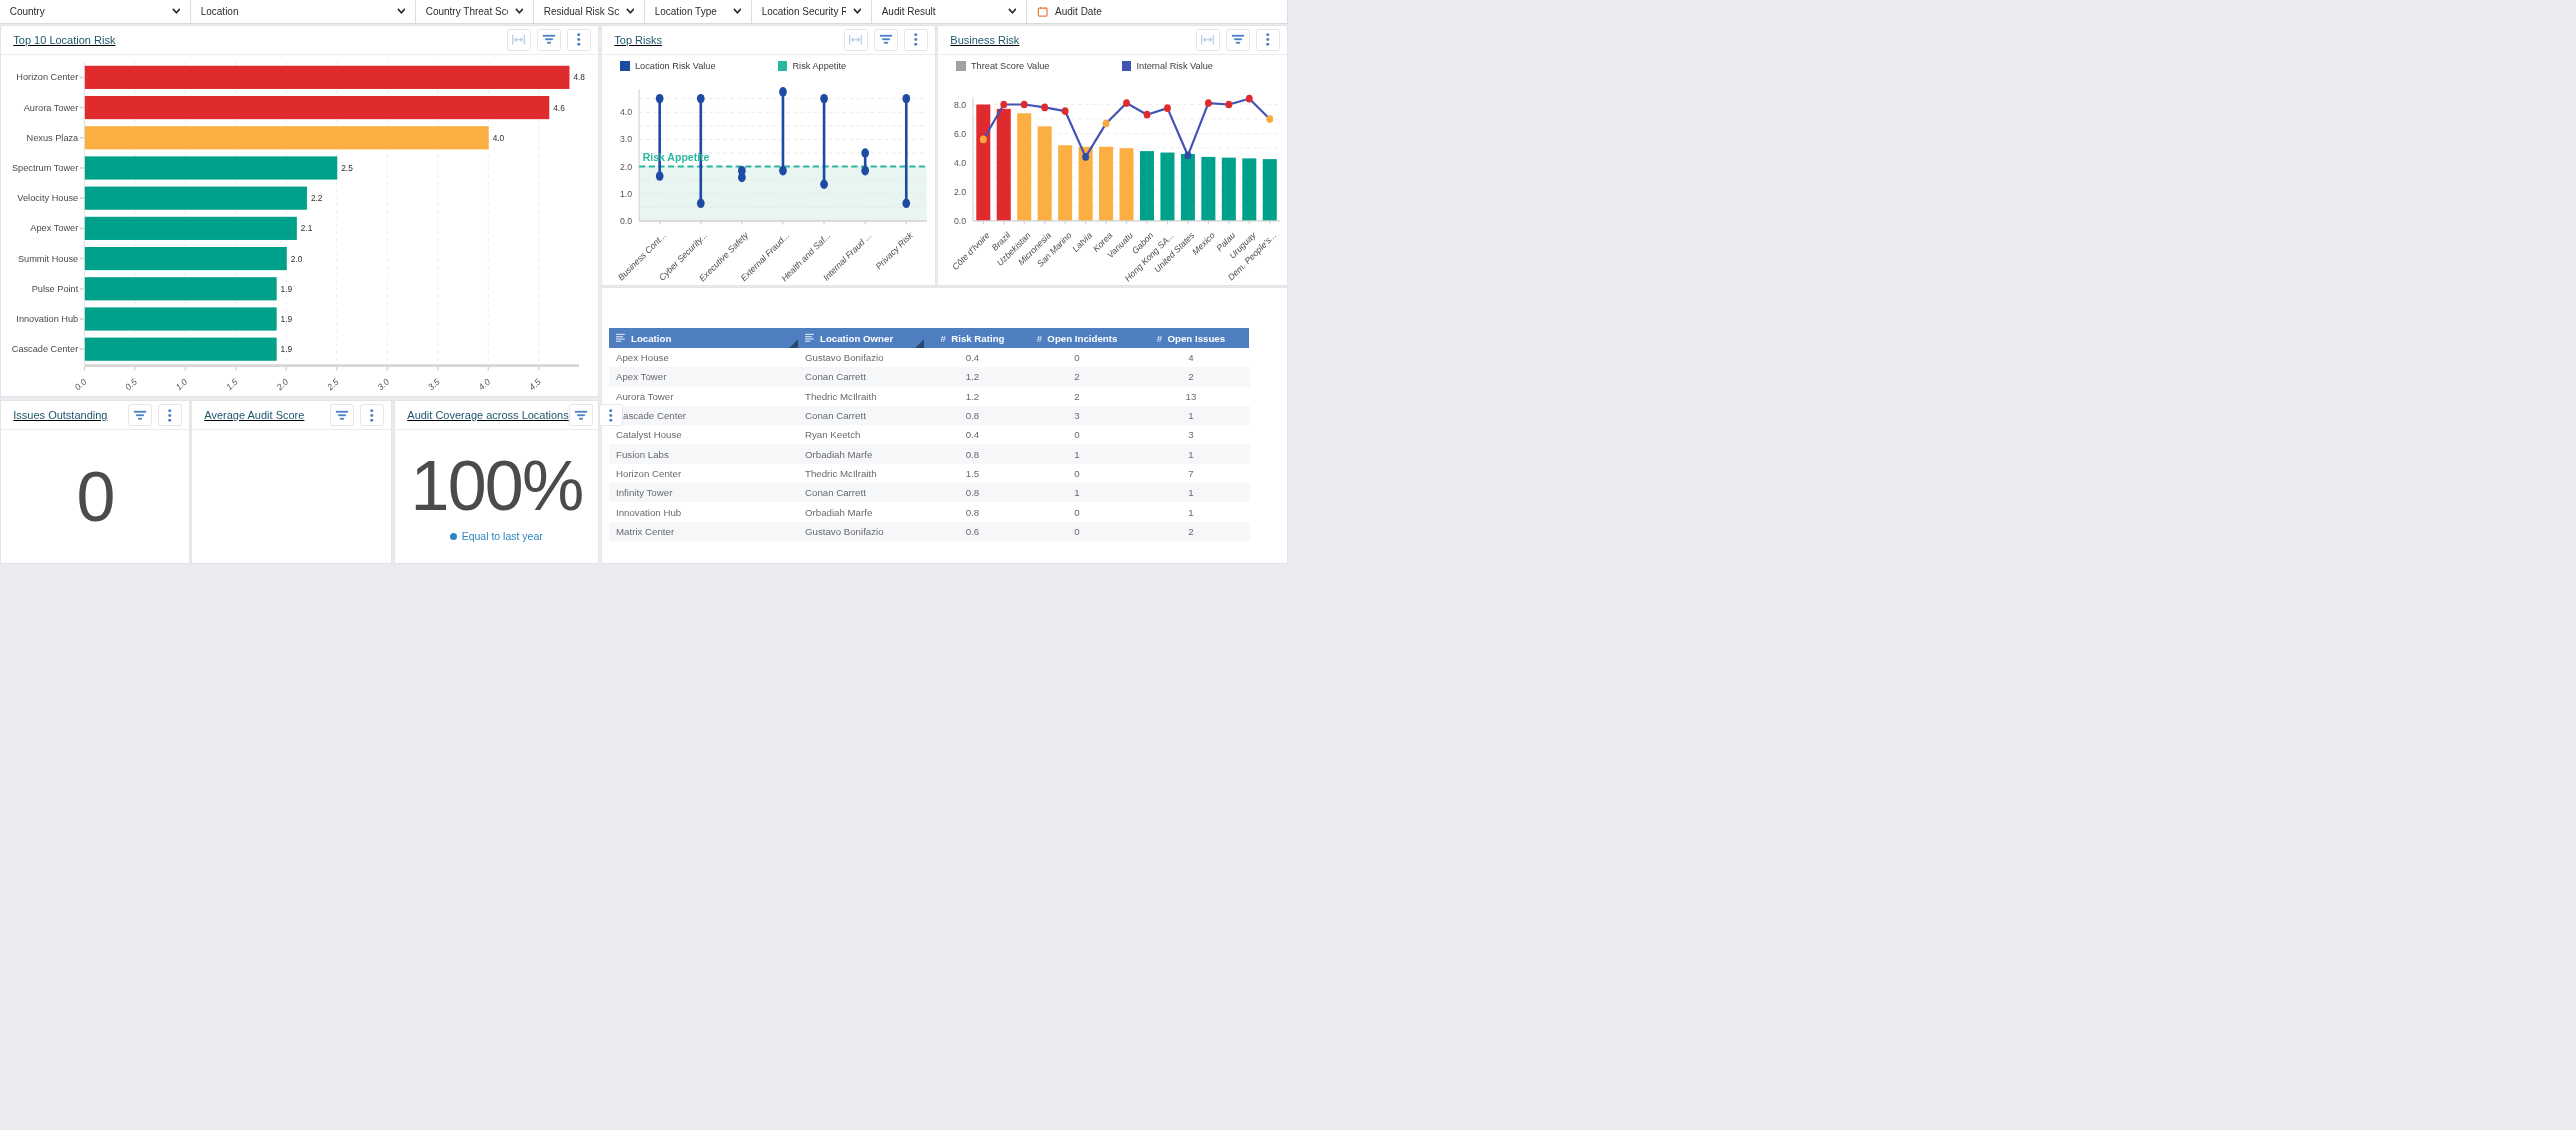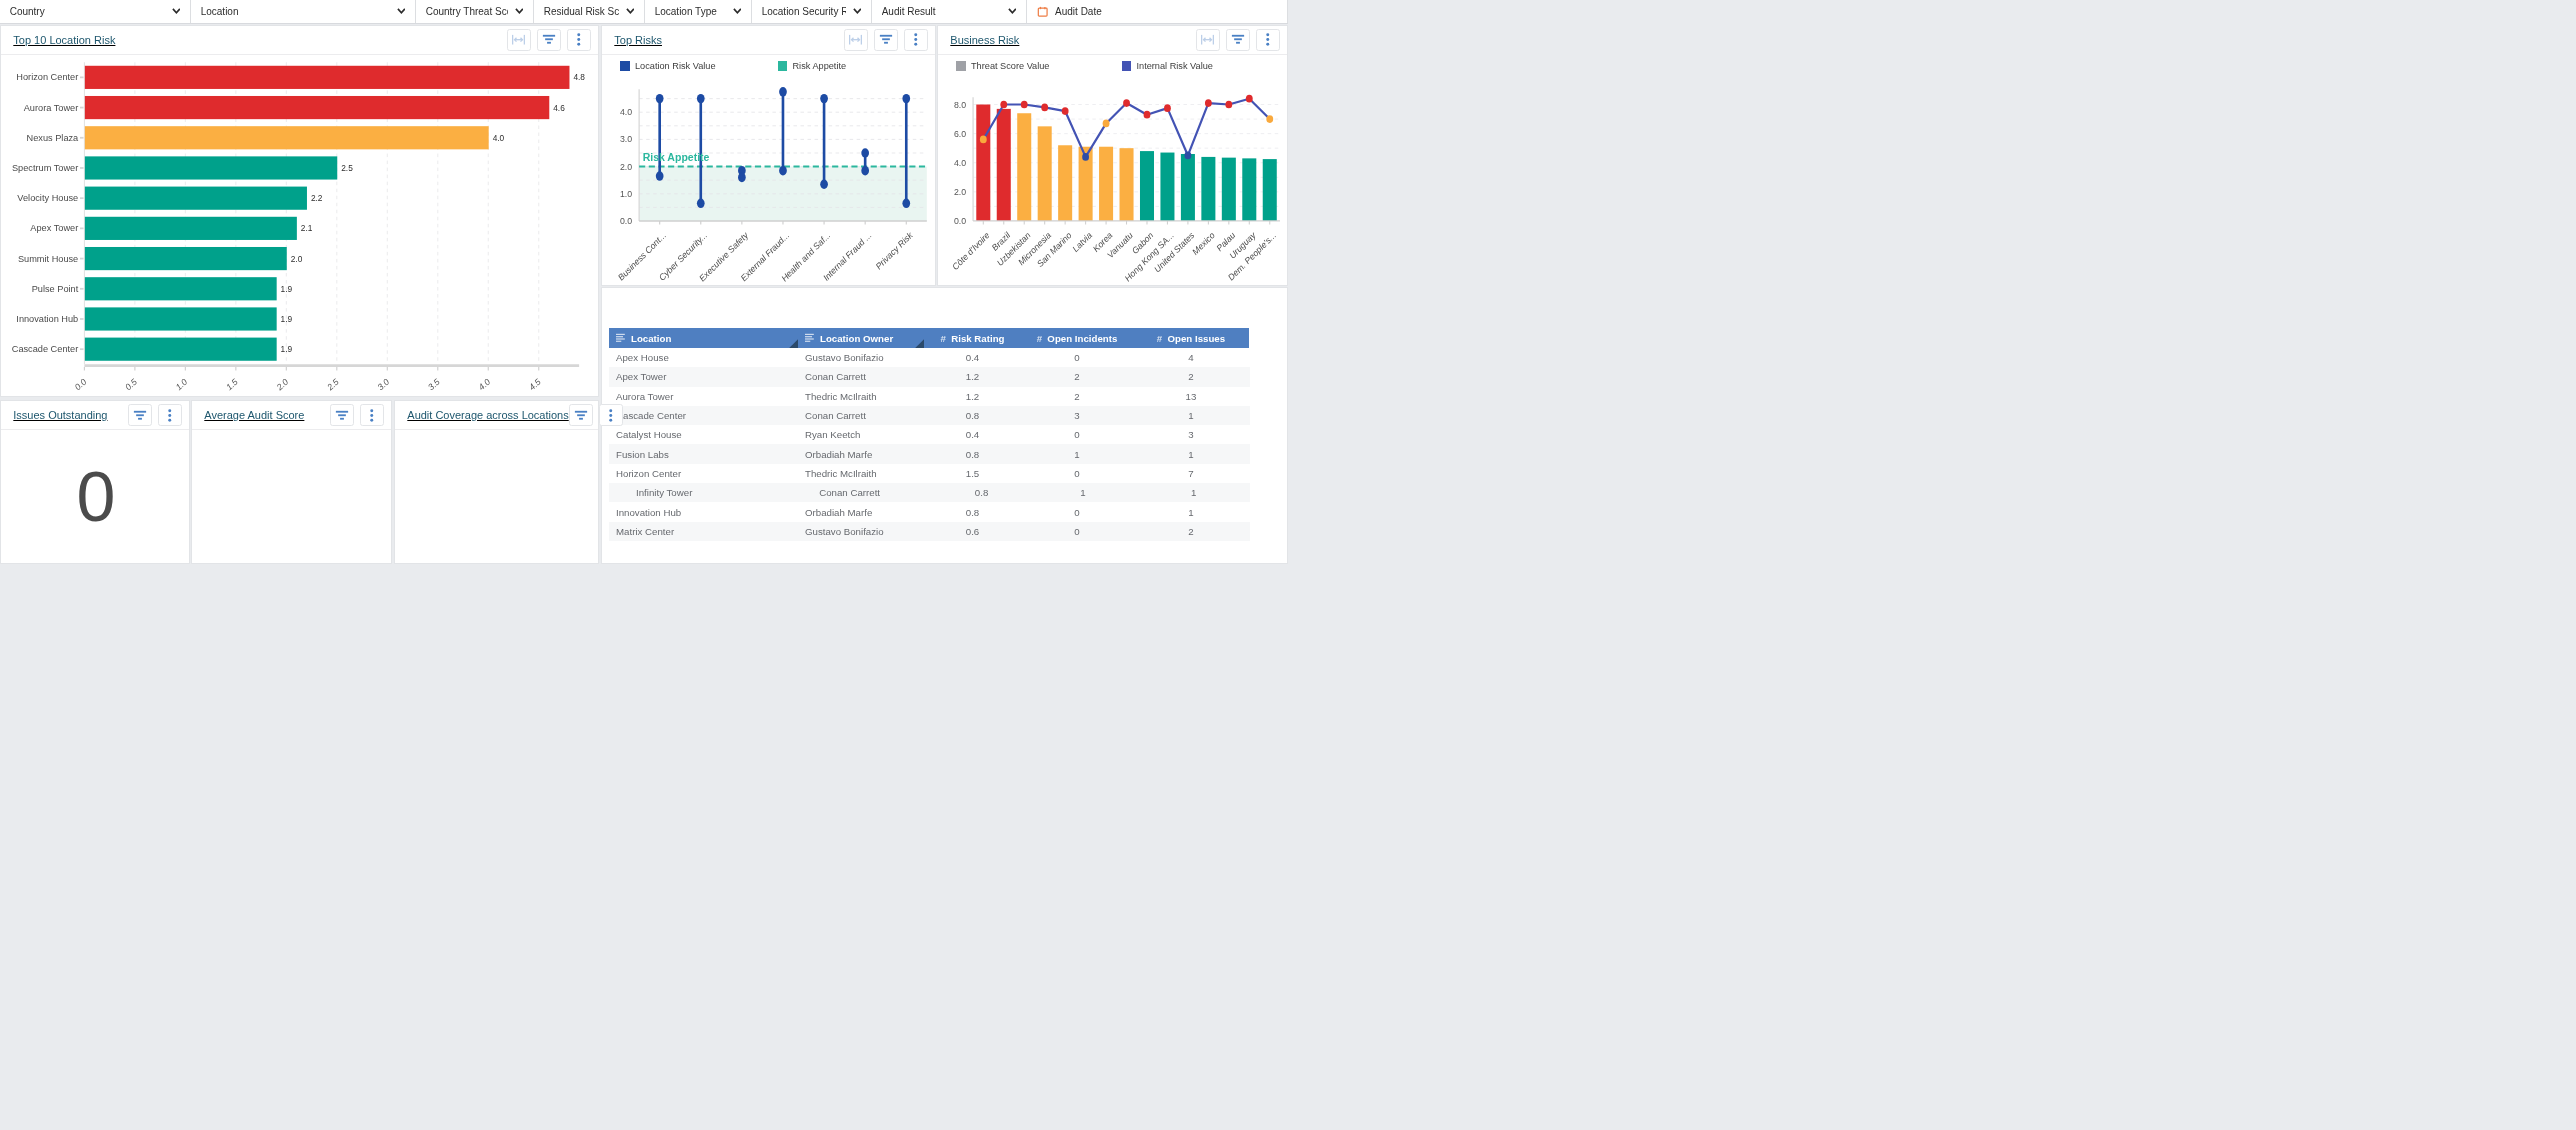--- a/index.html
+++ b/index.html
@@ -588,21 +588,21 @@
           <div class="loc-cell num" style="width: 116px;">1</div>
         </div>
         <div class="loc-row">
           <div class="loc-cell" style="width: 189px;">Horizon Center</div>
           <div class="loc-cell" style="width: 126px;">Thedric McIlraith</div>
           <div class="loc-cell num" style="width: 97px;">1.5</div>
           <div class="loc-cell num" style="width: 112px;">0</div>
           <div class="loc-cell num" style="width: 116px;">7</div>
         </div>
         <div class="loc-row alt">
-          <div class="loc-cell" style="width: 189px; margin-left: 20px;">Infinity Tower</div>
+          <div class="loc-cell" style="width: 189px;">Infinity Tower</div>
           <div class="loc-cell" style="width: 126px;">Conan Carrett</div>
           <div class="loc-cell num" style="width: 97px;">0.8</div>
           <div class="loc-cell num" style="width: 112px;">1</div>
           <div class="loc-cell num" style="width: 116px;">1</div>
         </div>
         <div class="loc-row">
           <div class="loc-cell" style="width: 189px;">Innovation Hub</div>
           <div class="loc-cell" style="width: 126px;">Orbadiah Marfe</div>
           <div class="loc-cell num" style="width: 97px;">0.8</div>
           <div class="loc-cell num" style="width: 112px;">0</div>
@@ -702,16 +702,23 @@
                 <g fill="#4a80c4">
                   <circle cx="2" cy="2" r="1.7"></circle>
                   <circle cx="2" cy="7.5" r="1.7"></circle>
                   <circle cx="2" cy="13" r="1.7"></circle>
                 </g>
               </svg>
             </span>
           </button>
         </span>
     </div>
+    <div class="kpi-body">
+      <div class="kpi-num">100%</div>
+      <div class="kpi-sub">
+        <span class="dot-blue"></span>
+        <span style="color:#2e86c1;">Equal to last year</span>
+      </div>
+    </div>
   </section>
 
 </div>
 
 
 </body></html>

